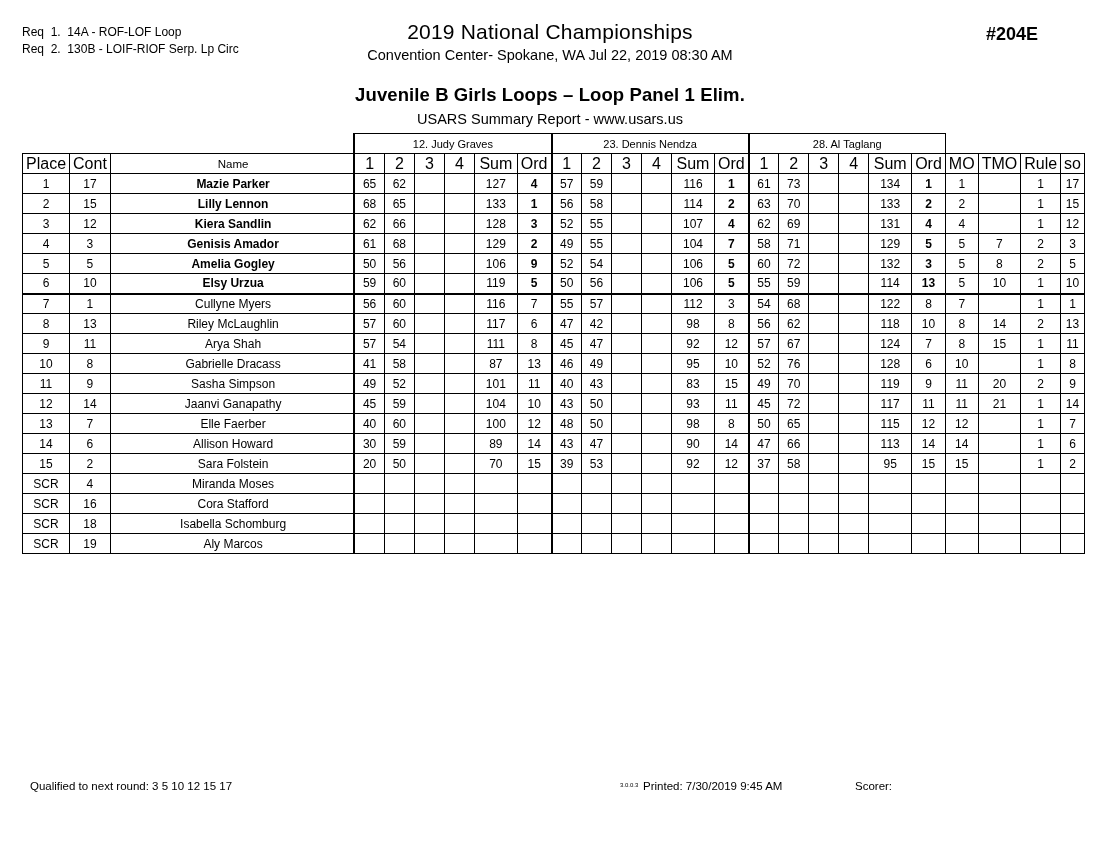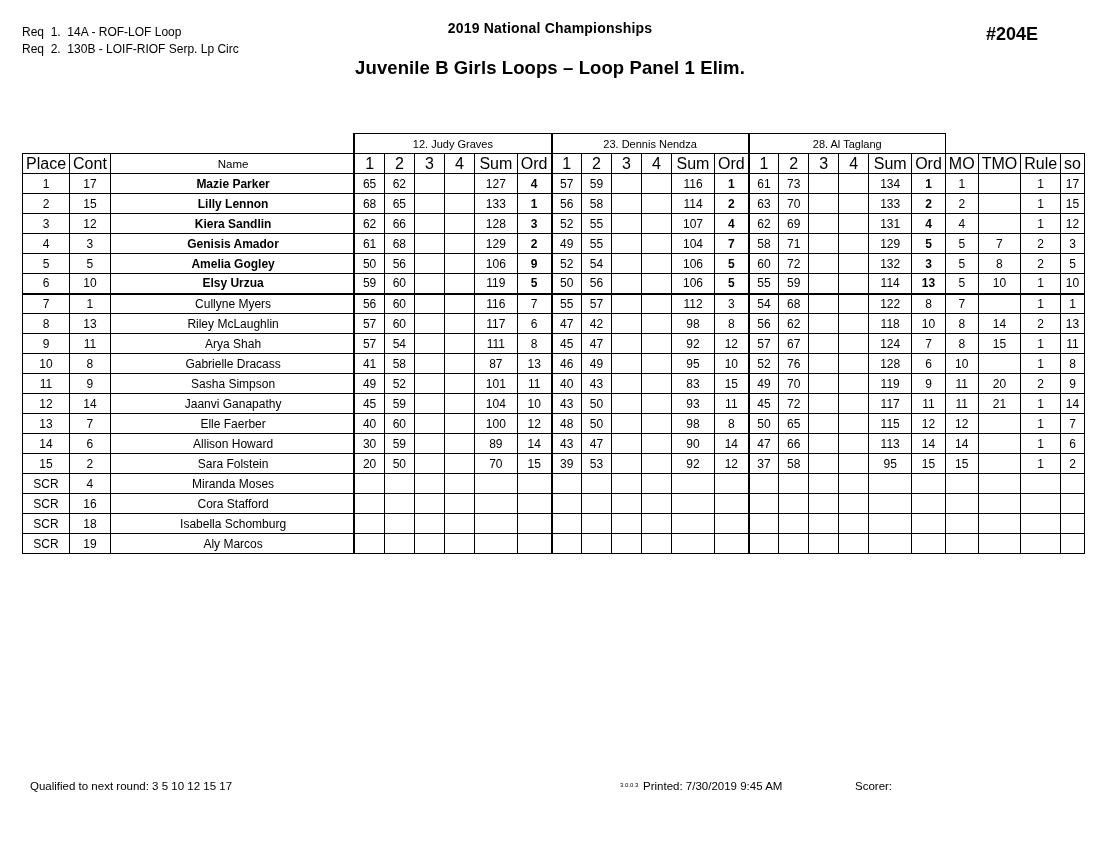--- a/index.html
+++ b/index.html
@@ -27,22 +27,22 @@
   .req-line { white-space: pre; }
 
   .title-block {
     position: absolute;
     left: 0;
     top: 20px;
     width: 1100px;
     text-align: center;
   }
   .title-main {
-    font-size: 14px;
-    font-weight: bold;
+    font-size: 21px;
+    font-weight: normal;
     letter-spacing: 0.2px;
   }
   .title-sub {
     font-size: 14.5px;
     margin-top: 3px;
   }
   .title-event {
     font-size: 18.5px;
     font-weight: bold;
     margin-top: 21px;
@@ -133,21 +133,23 @@
 </head>
 <body>
 
 <div class="req-block">
   <div class="req-line">Req  1.  14A - ROF-LOF Loop</div>
   <div class="req-line">Req  2.  130B - LOIF-RIOF Serp. Lp Circ</div>
 </div>
 
 <div class="title-block">
   <div class="title-main">2019 National Championships</div>
+  <div class="title-sub">Convention Center- Spokane, WA  Jul 22, 2019  08:30 AM</div>
   <div class="title-event">Juvenile B Girls Loops – Loop Panel 1 Elim.</div>
+  <div class="title-report">USARS Summary Report - www.usars.us</div>
 </div>
 
 <div class="doc-number">#204E</div>
 
 <div class="table-wrap">
 <table class="results">
   <tbody>
     <tr class="judge-head">
       <td class="spacer"></td>
       <td class="spacer"></td>

